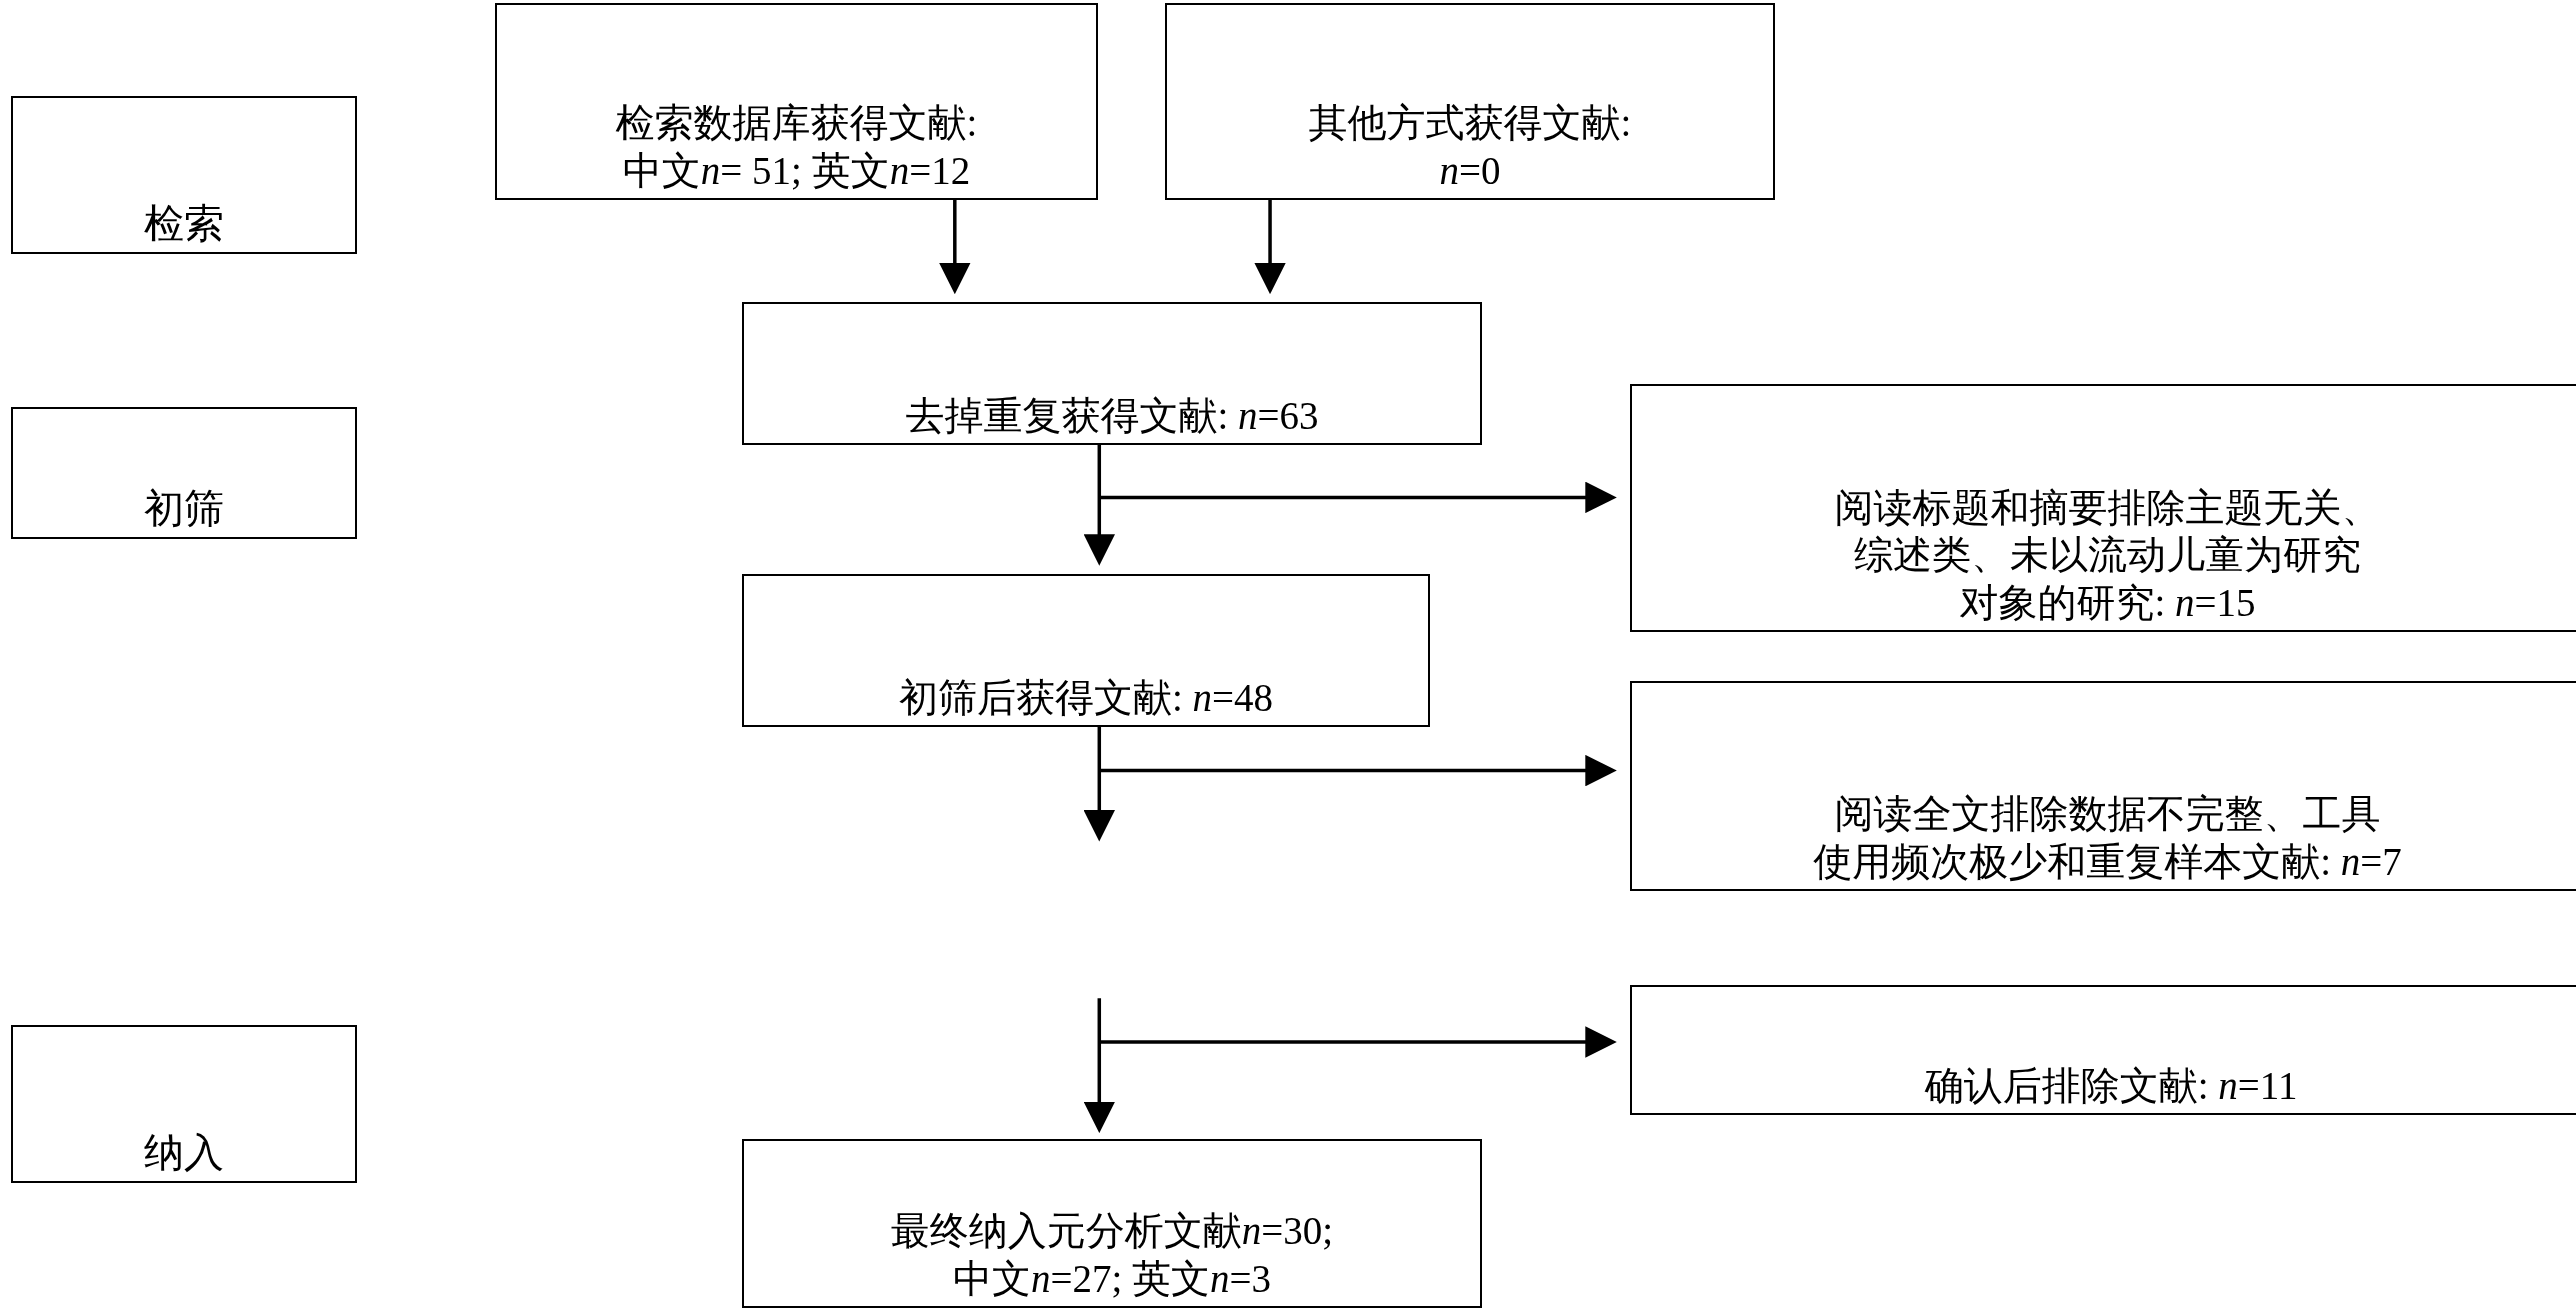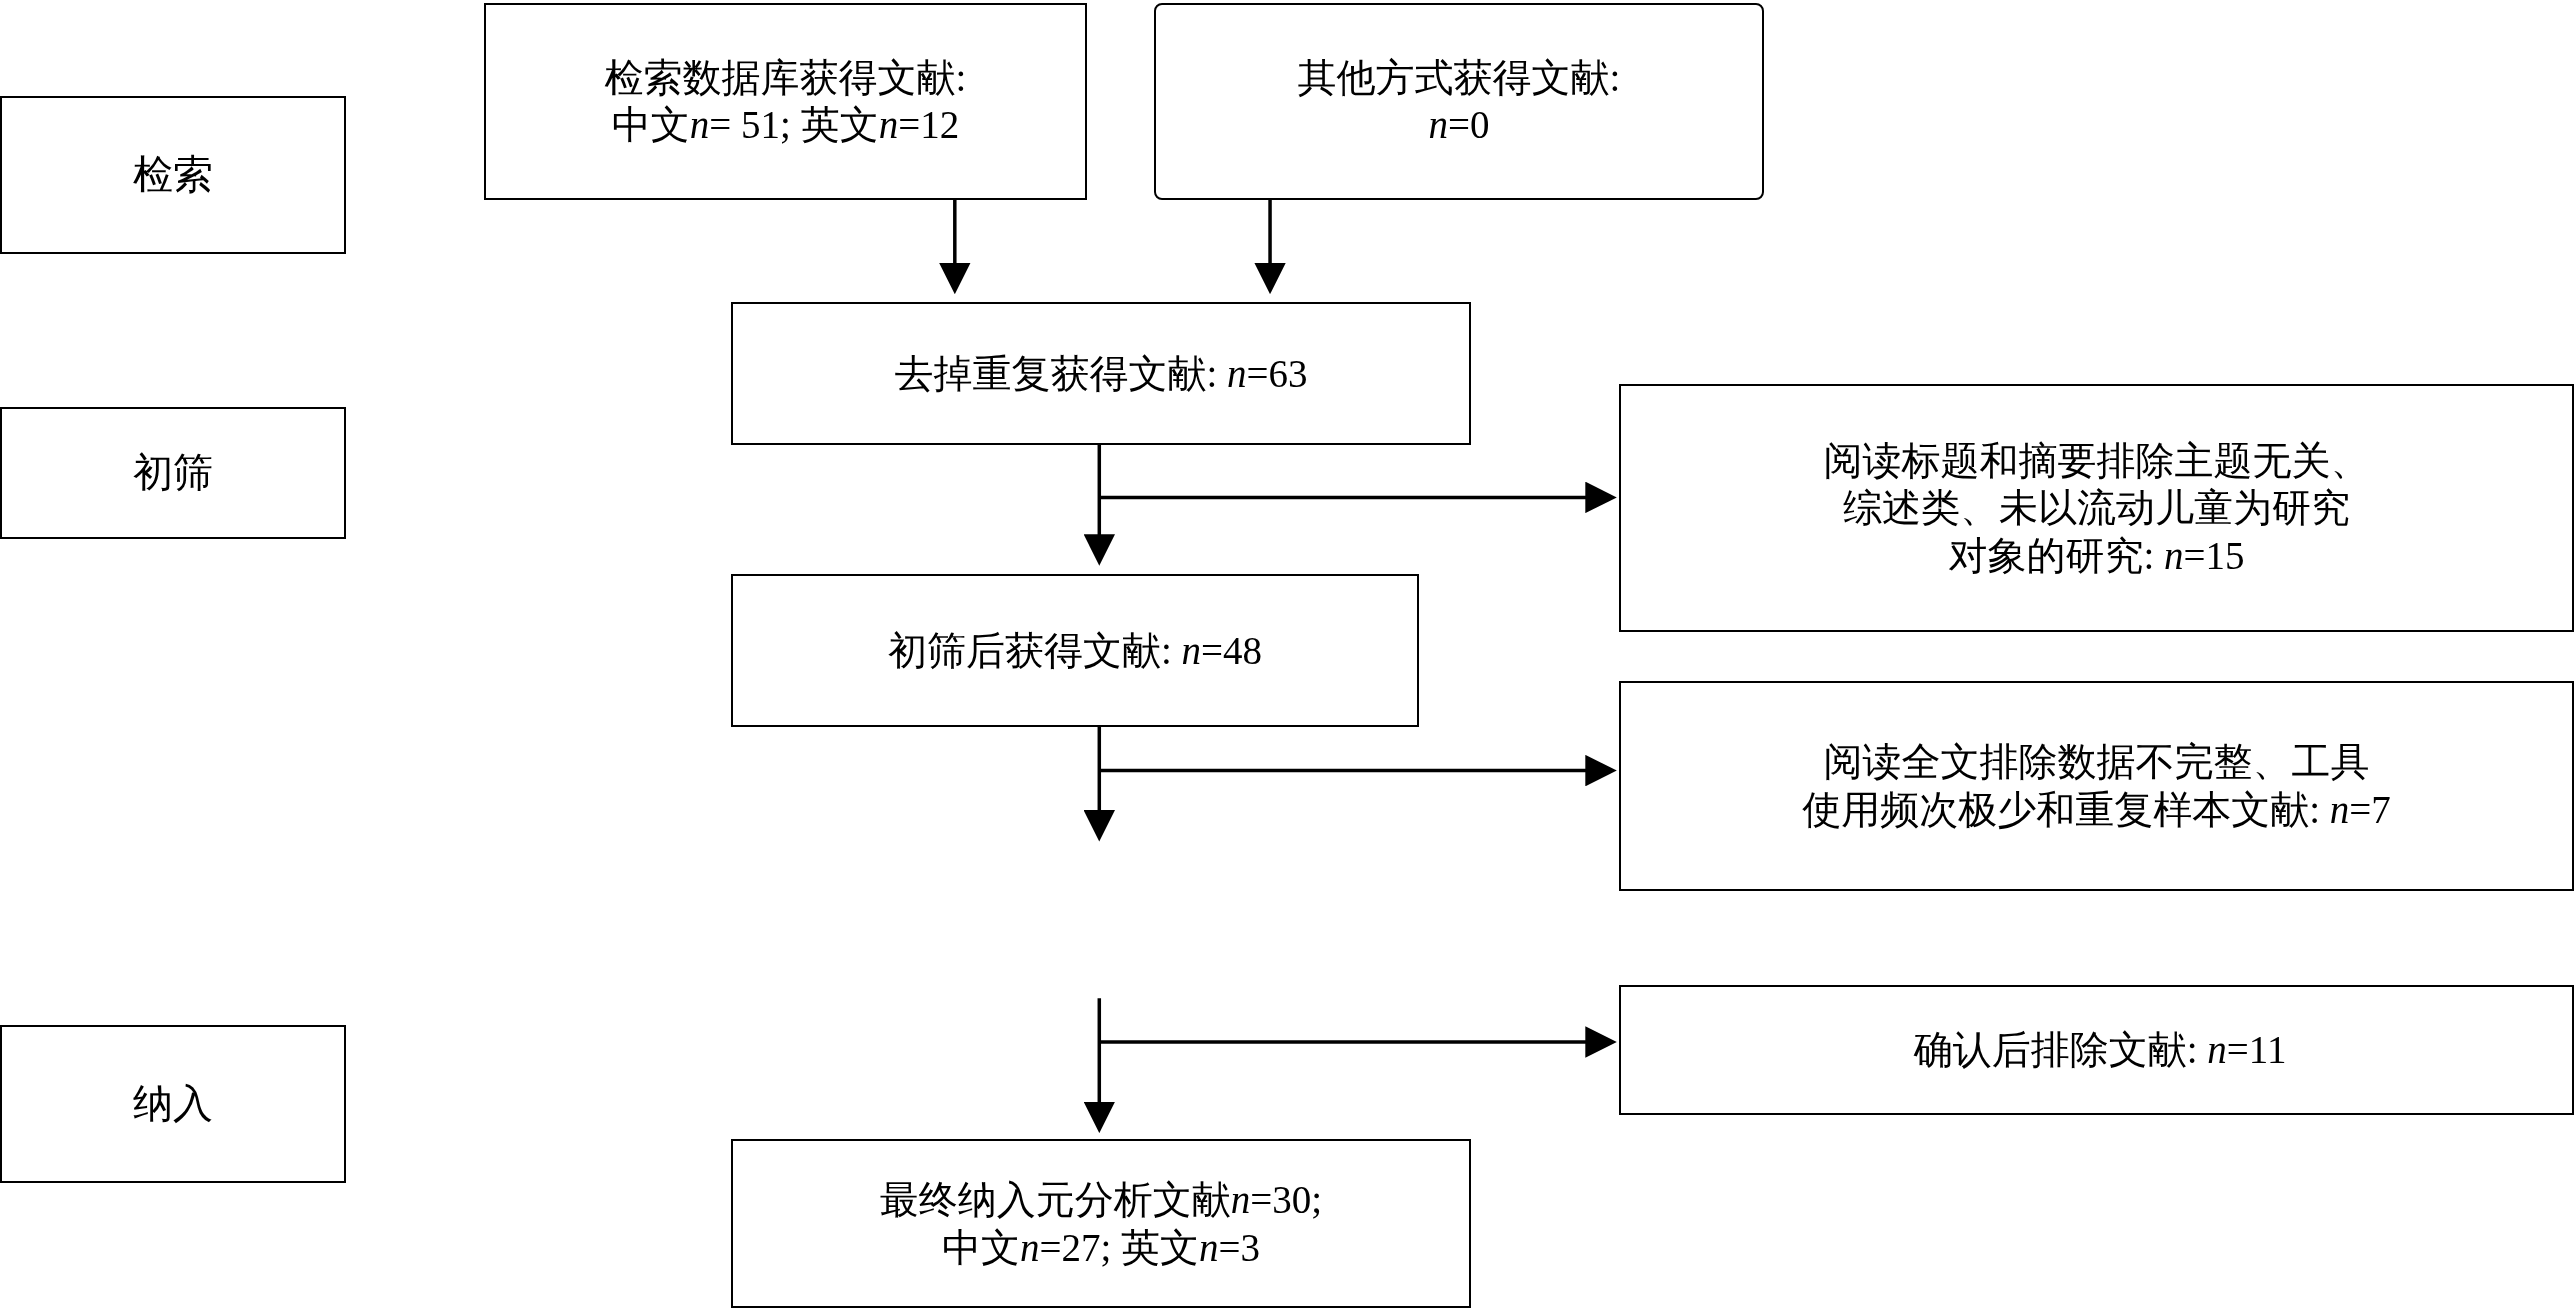--- a/index.html
+++ b/index.html
@@ -16,27 +16,28 @@
     height: 1310px;
     background: #ffffff;
     overflow: hidden;
   }
   .box {
     position: absolute;
     border: 2.6px solid #000000;
     background: #ffffff;
     box-sizing: border-box;
     display: flex;
-    align-items: center;
+    align-items: flex-end;
     justify-content: center;
     text-align: center;
     color: #000000;
     line-height: 1.22;
     font-size: 39px;
     padding: 3.5px 8.8px;
+    margin-left: 11px;
   }
   .stage-box {
     font-size: 40px;
   }
   .box .txt {
     display: block;
     width: 100%;
     white-space: pre-line;
   }
   .ital {
@@ -87,21 +88,21 @@
     <span class="txt">初筛</span>
   </div>
   <div class="box stage-box" style="left:0px; top:1025px; width:346px; height:158px;">
     <span class="txt">纳入</span>
   </div>
 
   <div class="box" style="left:484px; top:2.6px; width:603px; height:197px;">
     <span class="txt">检索数据库获得文献:<br>中文<span class="ital">n</span>= 51; 英文<span class="ital">n</span>=12</span>
   </div>
 
-  <div class="box" style="left:1154px; top:2.6px; width:610px; height:197px;border-radius:8px;">
+  <div class="box" style="left:1154px; top:2.6px; width:610px; height:197px;">
     <span class="txt">其他方式获得文献:<br><span class="ital">n</span>=0</span>
   </div>
 
   <div class="box" style="left:731px; top:302px; width:740px; height:143px;">
     <span class="txt">去掉重复获得文献: <span class="ital">n</span>=63</span>
   </div>
 
   <div class="box" style="left:731px; top:574px; width:688px; height:153px;">
     <span class="txt">初筛后获得文献: <span class="ital">n</span>=48</span>
   </div>

